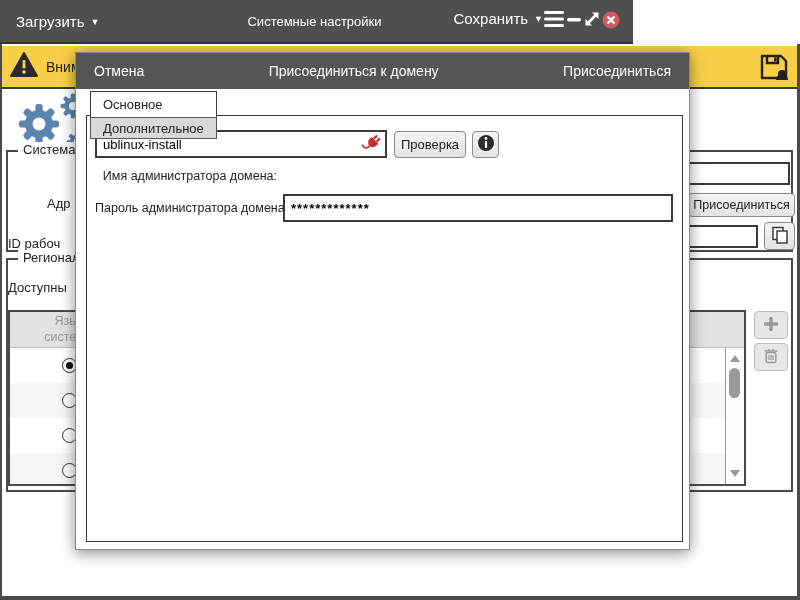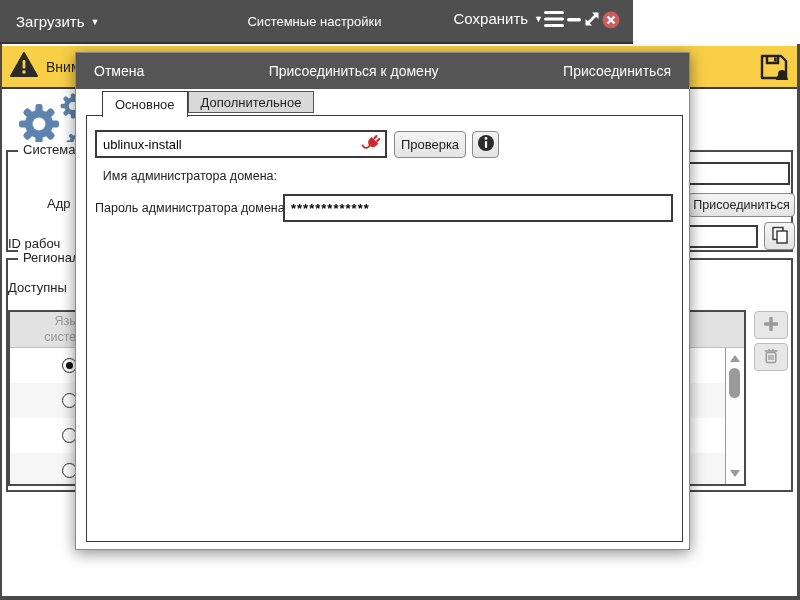--- a/index.html
+++ b/index.html
@@ -76,21 +76,21 @@
   .sb-down { bottom:7px; border-top:7px solid #9a9a9a; }
   .sb-thumb { position:absolute; left:3px; top:20px; width:11px; height:30px;
     background:#9a9a9a; border-radius:6px; }
   
   .modal { position:absolute; left:75px; top:52px; width:615px; height:498px;
     background:#fff; border:1px solid #8a8a8a; box-shadow:0 3px 14px rgba(0,0,0,.45); }
   .modal-header { position:absolute; left:0; top:0; right:0; height:36px; background:#555;
     display:flex; align-items:center; justify-content:space-between; padding:0 18px;
     color:#fff; font-size:14px; }
   .mh-btn { cursor:default; }
-  .tabs { position:absolute; left:26px; top:38px; display:flex; z-index:3; }
+  .tabs { position:absolute; left:14px; top:38px; display:flex; z-index:3;flex-direction:column; }
   .tab { height:22px; padding:0 12px; font-size:13px; display:flex; align-items:center;
     border:1.5px solid #555; background:#d9d9d9; cursor:default; }
   .tab.active { background:#fff; border:1.5px solid #3a3a3a; border-bottom:none; height:26px;
     position:relative; top:0; }
   .modal-content { position:absolute; left:10px; top:62px; right:6px; bottom:7px;
     border:1.5px solid #3a3a3a; background:#fff; padding:14px 8px 0 8px; z-index:2; }
   .form-row { display:flex; align-items:center; margin-bottom:11px; }
   .form-label { width:182px; min-width:182px; text-align:right; font-size:12.5px;
     color:#222; margin-right:6px; white-space:nowrap; }
   .text-input { height:24px; border:2px solid #3a3a3a; background:#fff; font-size:13px;

